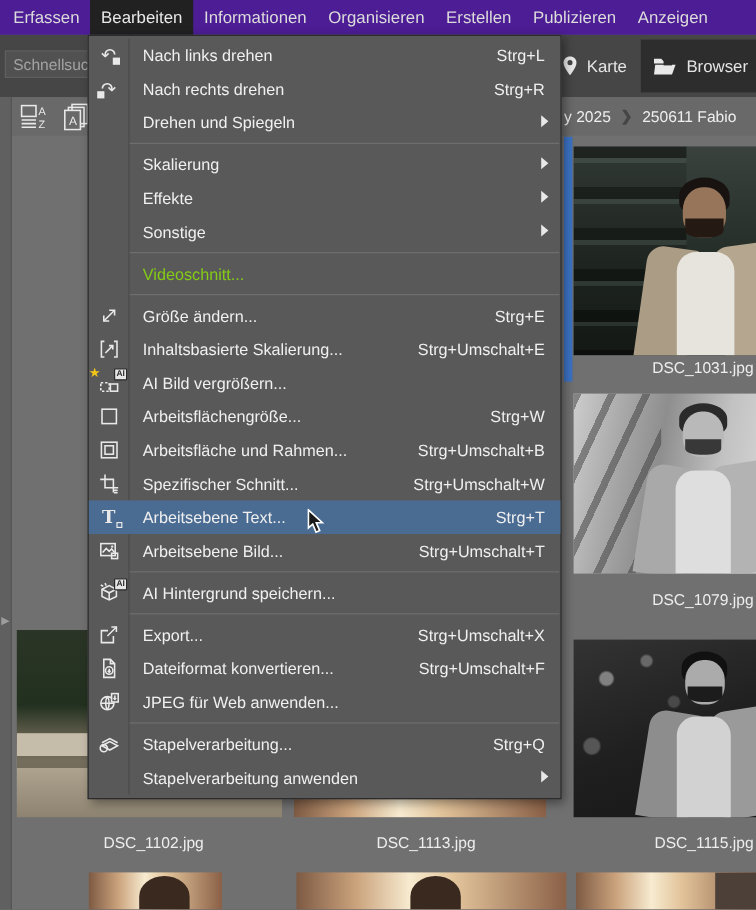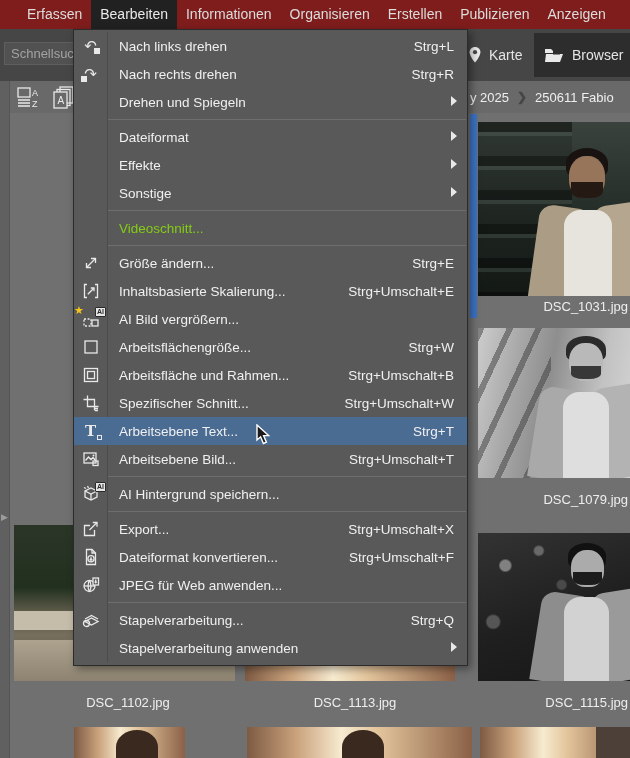--- a/index.html
+++ b/index.html
@@ -2,22 +2,22 @@
 <html><head>
 <meta charset="utf-8">
 <style>
   * { margin:0; padding:0; box-sizing:border-box; }
   html,body { width:630px; height:758px; overflow:hidden; background:#707070;
     font-family:"Liberation Sans", sans-serif; }
   .abs { position:absolute; }
   #stage { position:relative; width:630px; height:758px; overflow:hidden; }
 
   
-  #menubar { left:0; top:0; width:630px; height:29px; background:#7f1d1d;
-    display:flex; align-items:center; padding-left:18px; z-index:5; }
+  #menubar { left:0; top:0; width:630px; height:29px; background:#4c1d95;
+    display:flex; align-items:center; padding-left:2px; z-index:5; }
   .mb-item { color:#dcdcdc; font-size:14px; padding:0 9px; height:29px;
     line-height:29px; cursor:default; white-space:nowrap; }
   .mb-item.active { background:#212121; color:#e9e9e9; }
 
   
   #toolbar { left:0; top:29px; width:630px; height:52px; background:#464646; z-index:1; }
   #quicksearch { position:absolute; left:4px; top:13px; width:160px; height:23px;
     background:#515151; border:1px solid #5e5e5e; color:#a3a3a3; font-size:13px;
     padding:0 6px; font-family:"Liberation Sans",sans-serif; }
   .tab { position:absolute; display:flex; align-items:center; gap:7px;
@@ -259,21 +259,21 @@
     <div class="mrow">
       <span class="mico"></span>
       <span class="mlabel">Drehen und Spiegeln</span>
       <span class="marrow"></span>
     </div>
 
     <div class="msep"></div>
 
     <div class="mrow">
       <span class="mico"></span>
-      <span class="mlabel">Dateiformat</span>
+      <span class="mlabel">Skalierung</span>
       <span class="marrow"></span>
     </div>
     <div class="mrow">
       <span class="mico"></span>
       <span class="mlabel">Effekte</span>
       <span class="marrow"></span>
     </div>
     <div class="mrow">
       <span class="mico"></span>
       <span class="mlabel">Sonstige</span>

